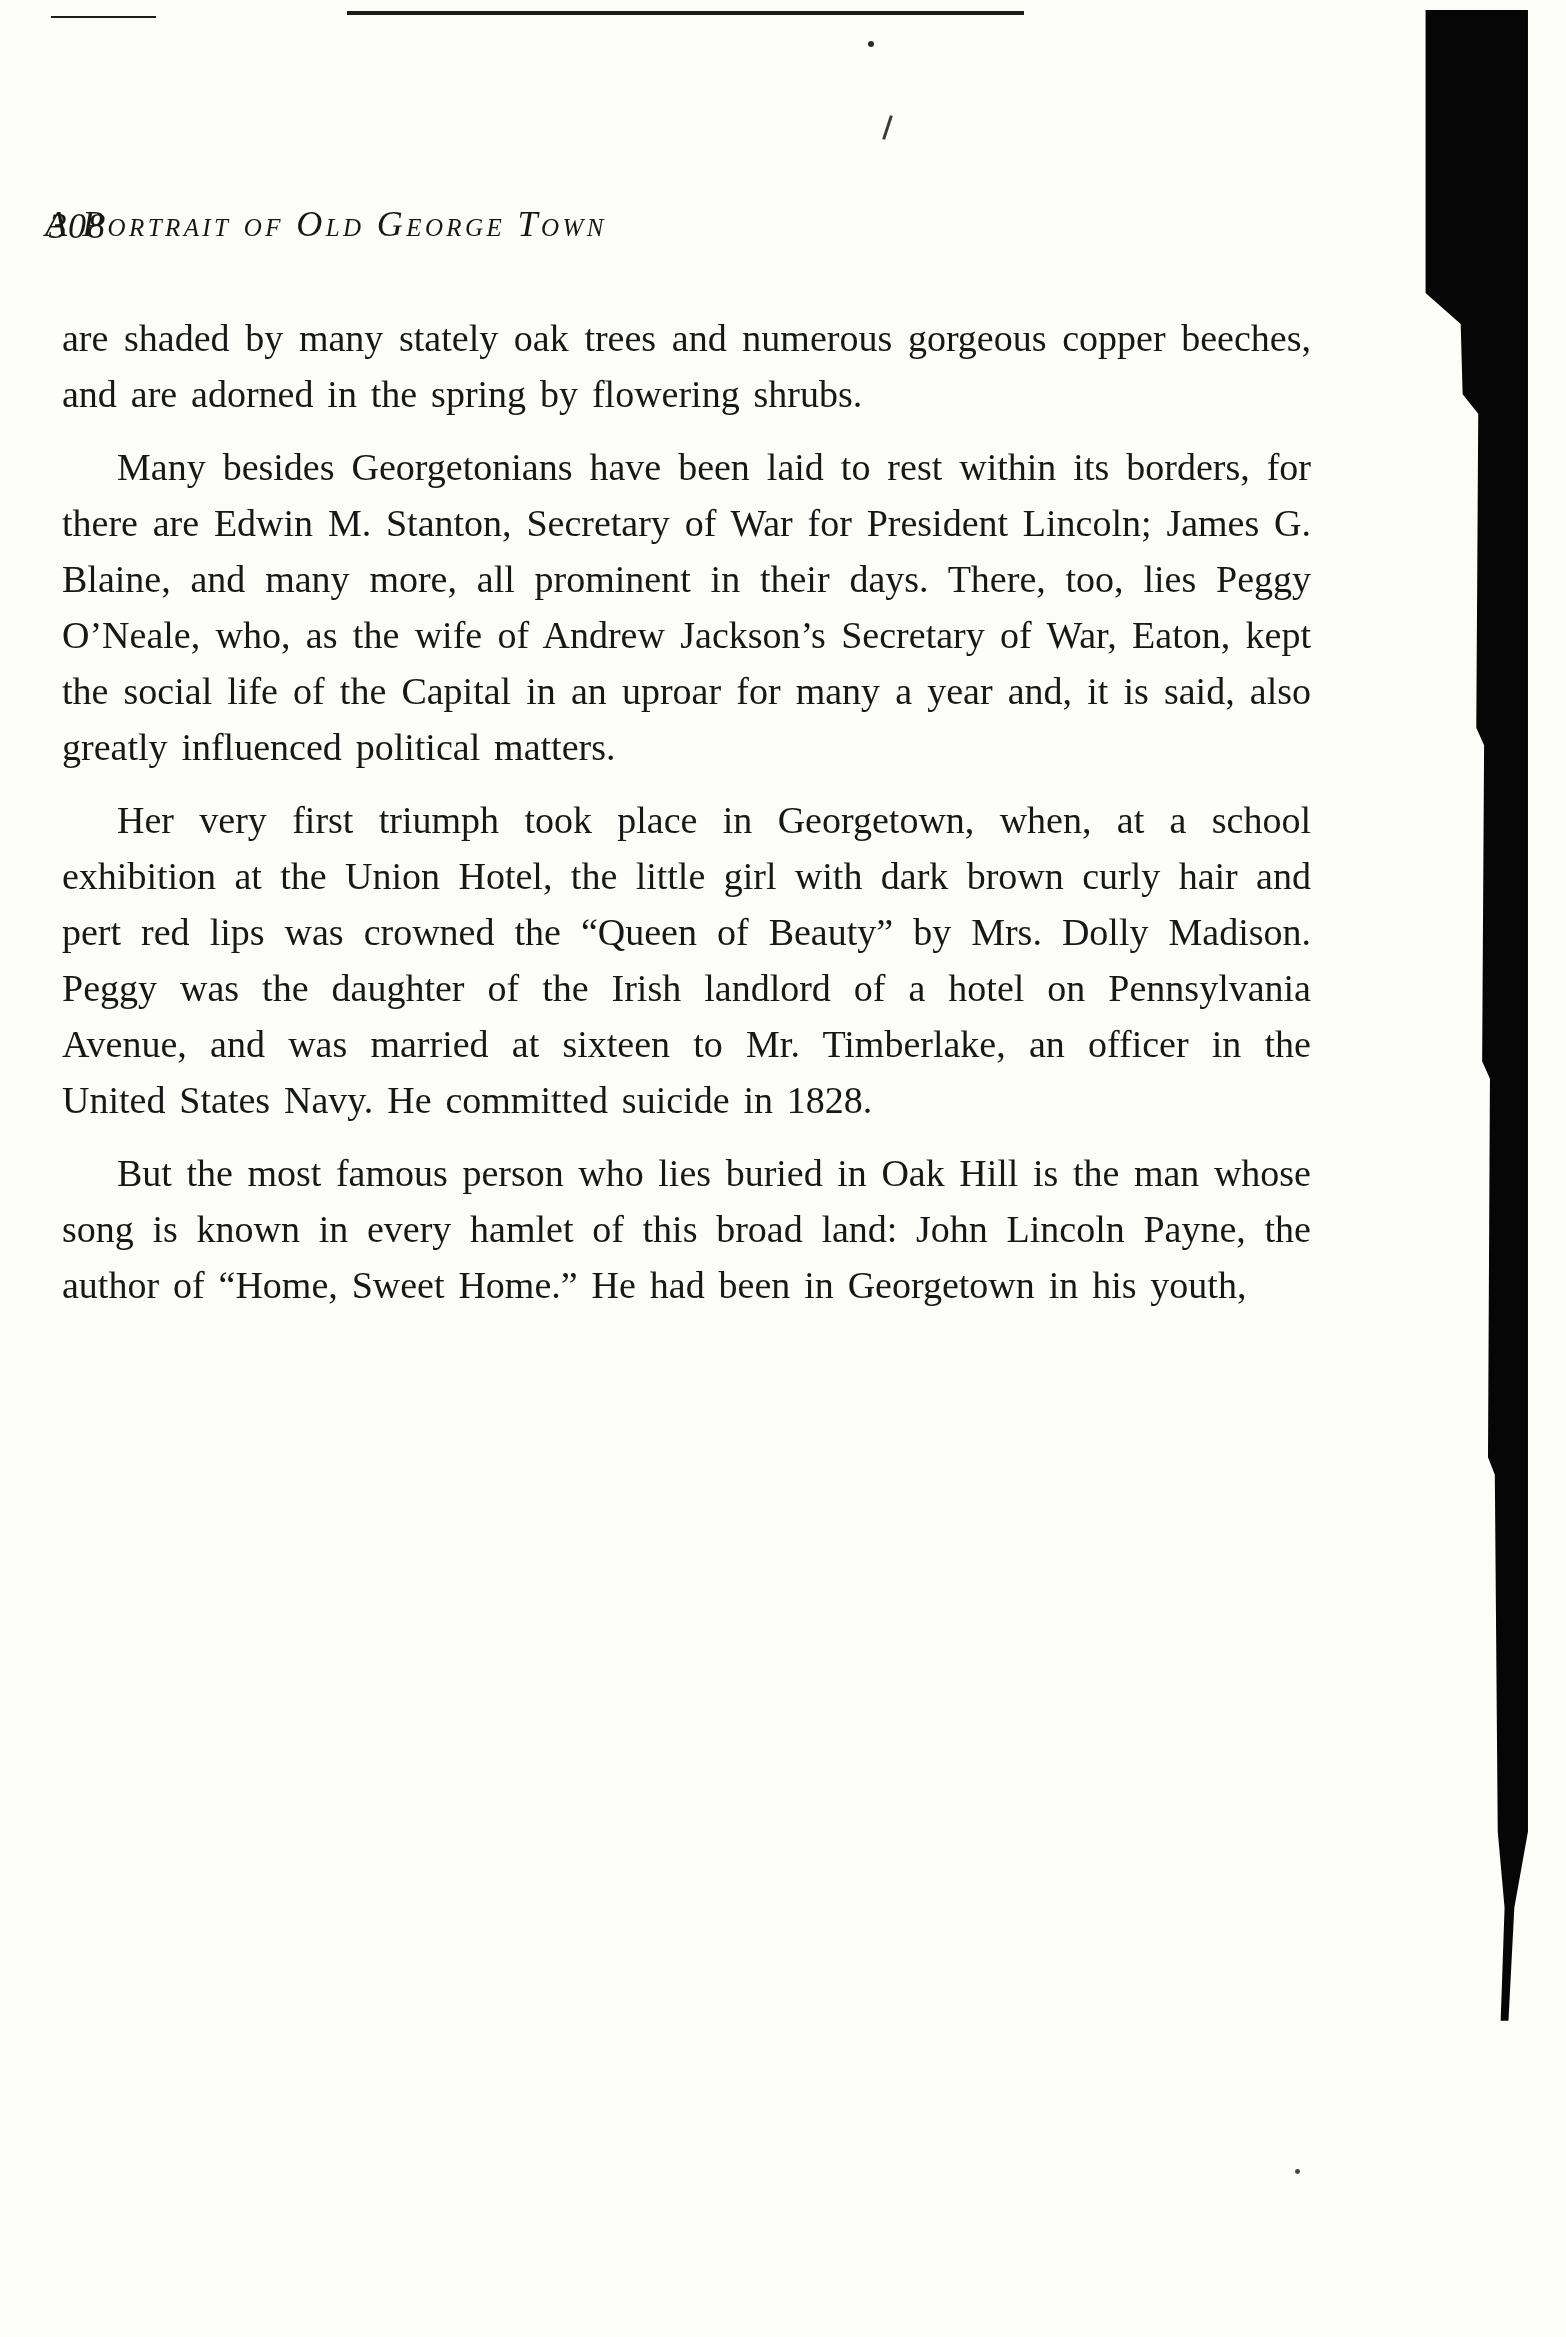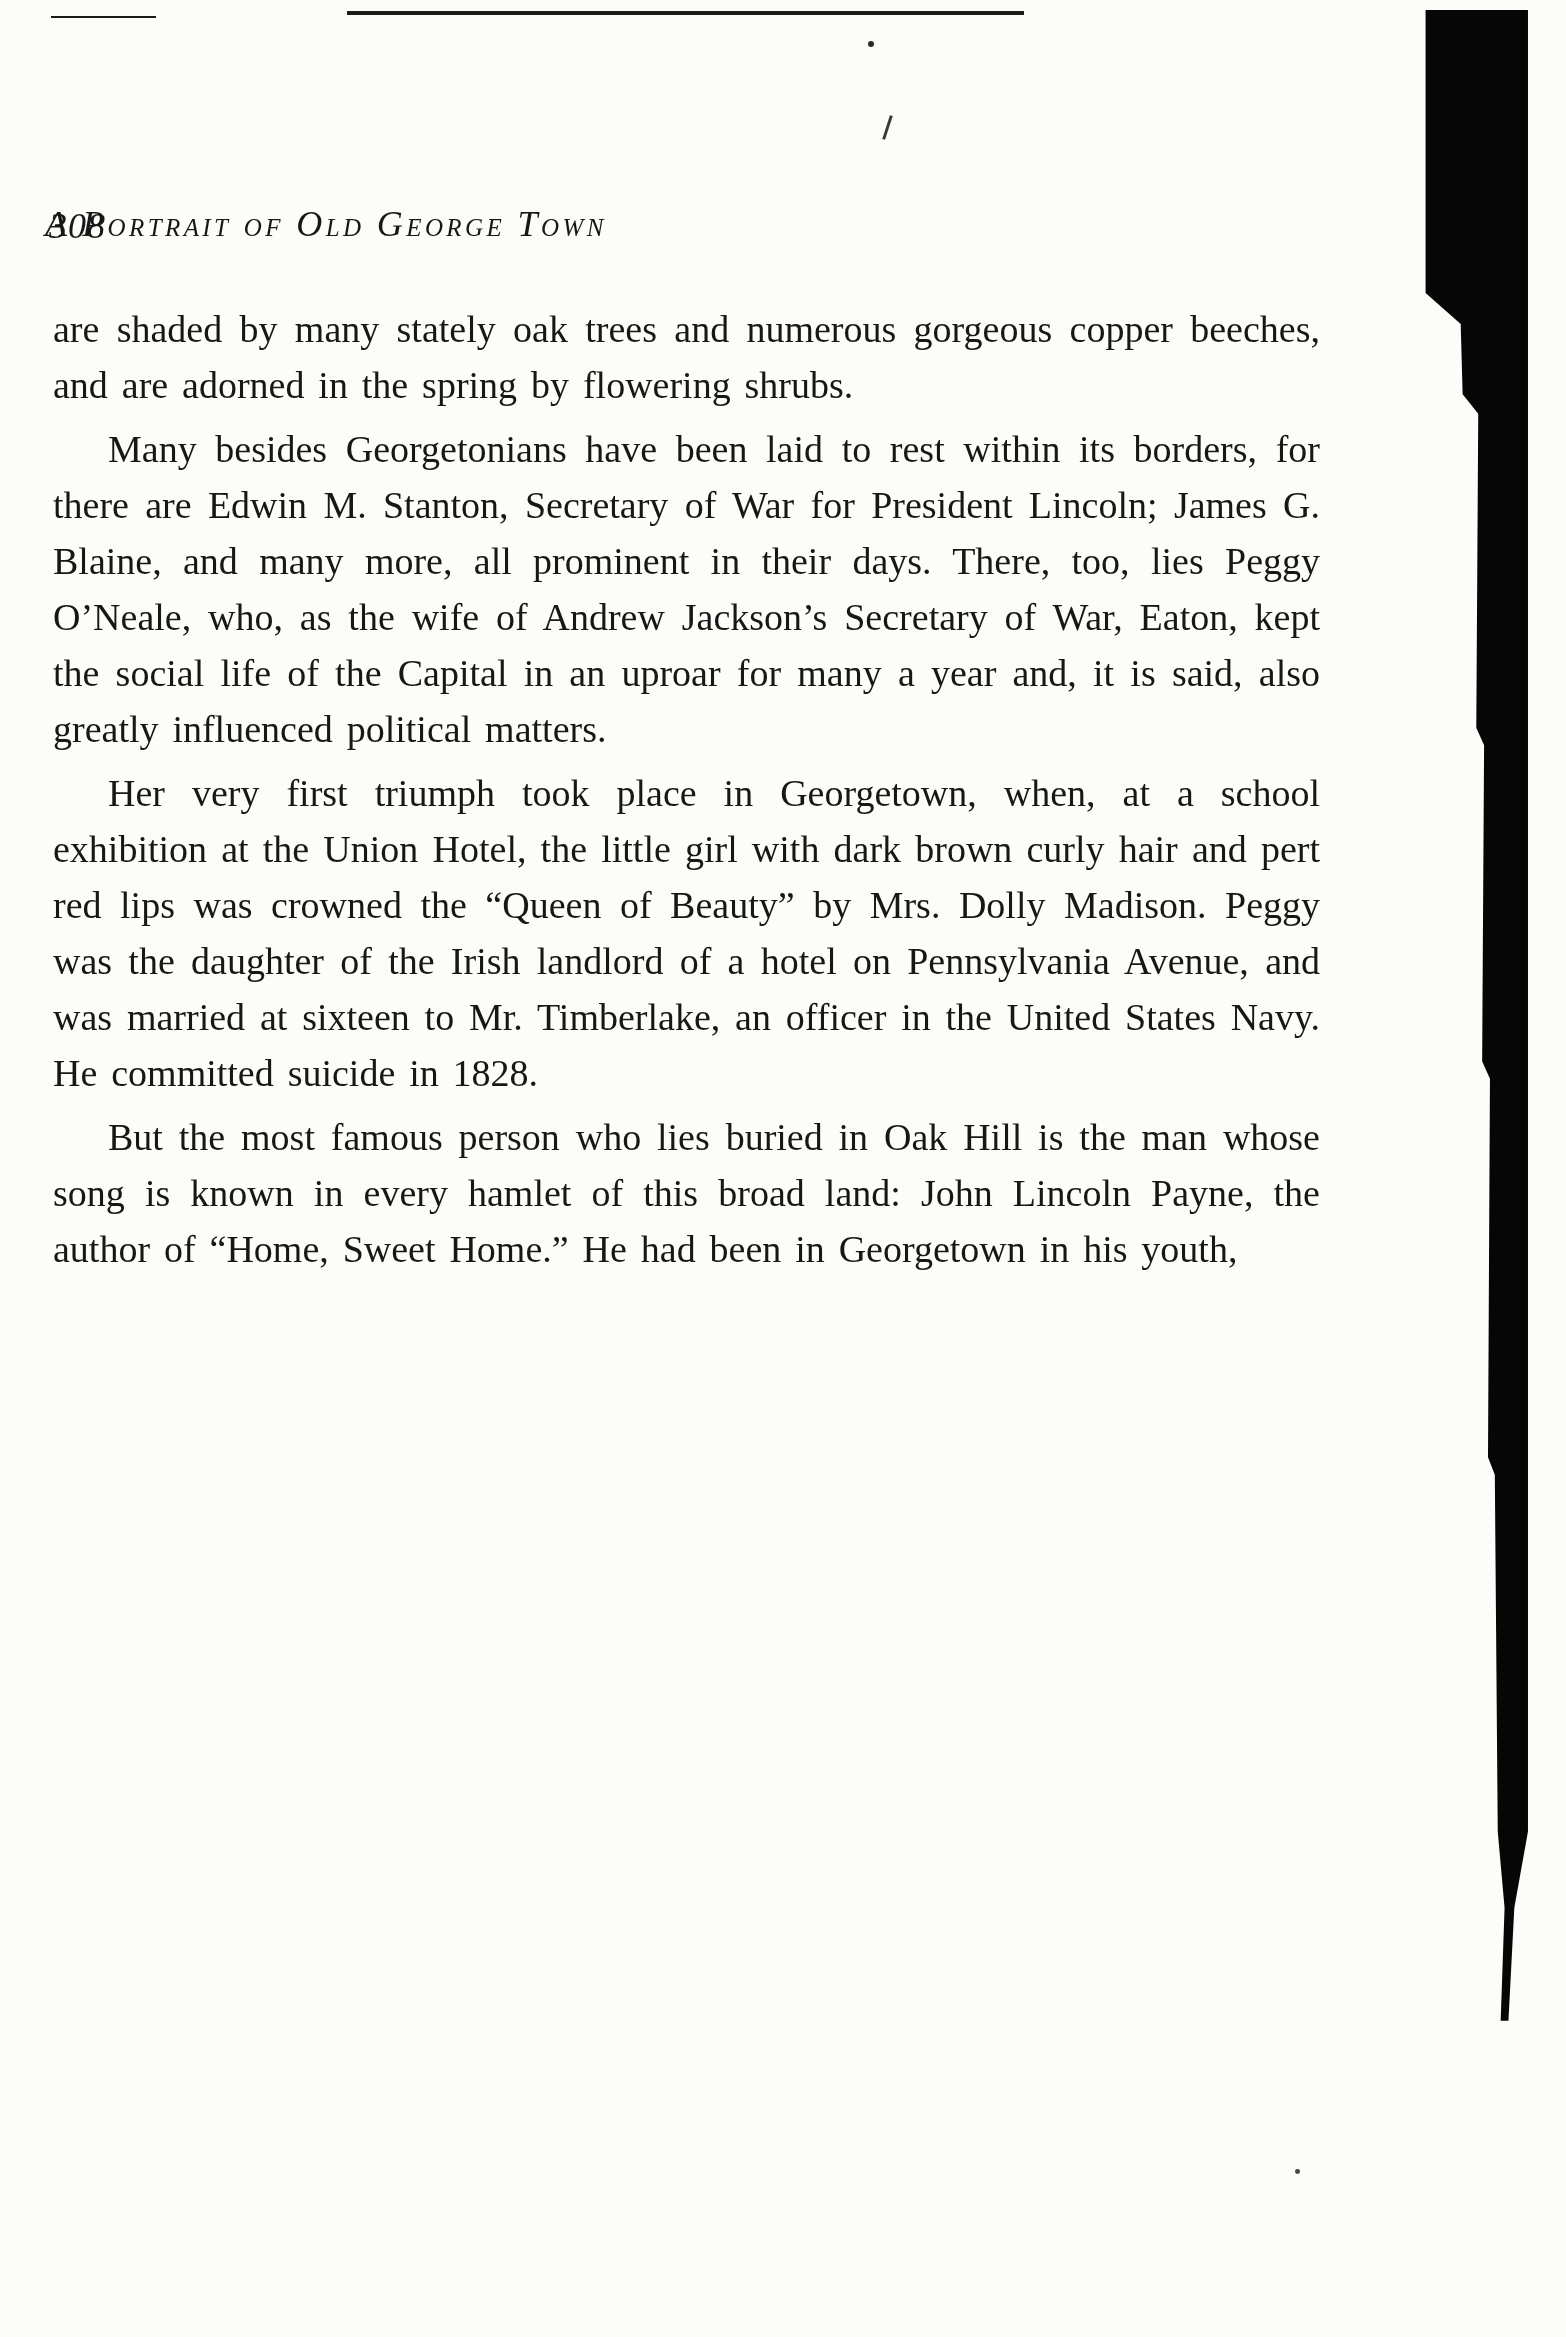--- a/index.html
+++ b/index.html
@@ -71,21 +71,21 @@
   .text-block {
     position: absolute;
     left: 45px;
     top: 293px;
     width: 1283px;
     font-size: 38px;
     line-height: 56px;
     text-align: justify;
   }
   .para {
-    margin: 8px;
+    margin: 17px;
     text-indent: 55px;
     word-spacing: 4.4px;
   }
   .para.no-indent {
     text-indent: 0;
   }
 </style>
 </head>
 <body>
 

